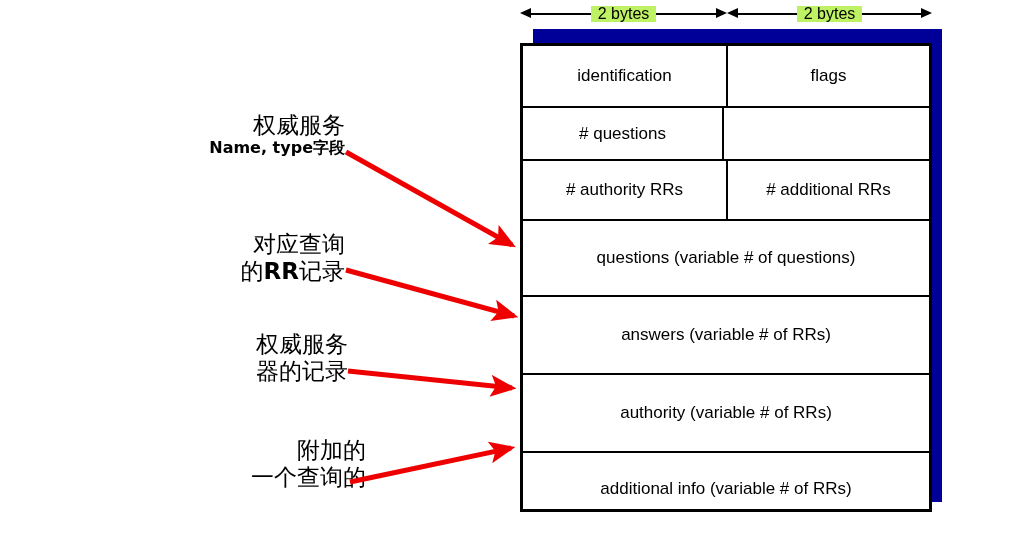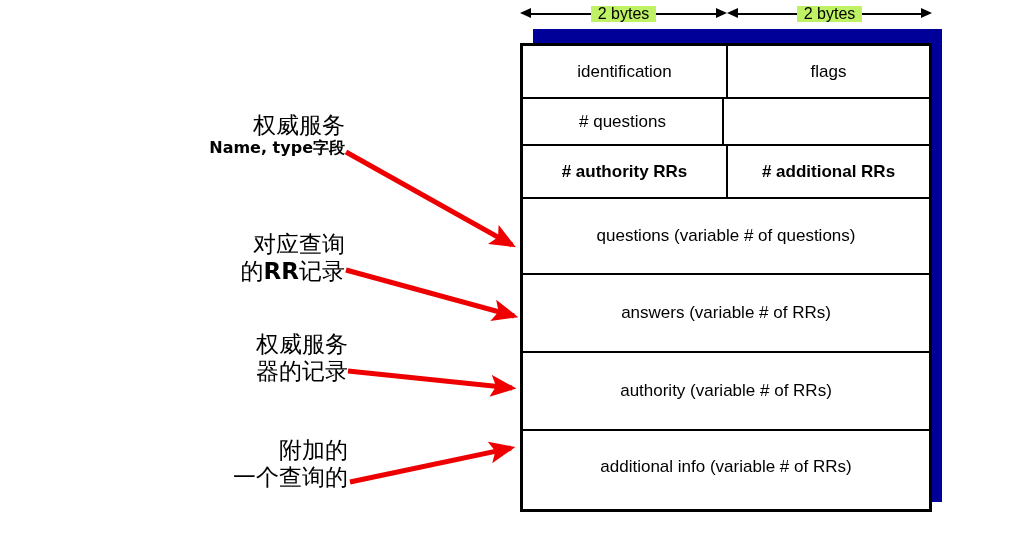--- a/index.html
+++ b/index.html
@@ -166,30 +166,30 @@
       <span class="dim-head left"></span>
       <span class="dim-head right"></span>
       <span class="dim-label">2 bytes</span>
     </div>
   </div>
 
   <div class="blue-shadow"></div>
 
   <div class="packet">
 
-    <div class="prow split" style="height:53px;">
+    <div class="prow split" style="height:62px;">
       <div class="pcell">identification</div>
       <div class="pcell">flags</div>
     </div>
 
-    <div class="prow split" style="height:47px;">
+    <div class="prow split" style="height:53px;">
       <div class="pcell"># questions</div>
     </div>
 
-    <div class="prow split" style="height:53px;font-weight:bold;">
+    <div class="prow split" style="height:60px;">
       <div class="pcell"># authority RRs</div>
       <div class="pcell"># additional RRs</div>
     </div>
 
     <div class="prow full" style="height:76px;">
       <div class="pcell">questions (variable # of questions)</div>
     </div>
 
     <div class="prow full" style="height:78px;">
       <div class="pcell">answers (variable # of RRs)</div>
@@ -213,21 +213,21 @@
   <div class="anno" style="left:10px; top:231px; width:335px;">
     <span class="ln">对应查询</span>
     <span class="ln"><span>的</span><span class="em">RR</span><span>记录</span></span>
   </div>
 
   <div class="anno" style="left:10px; top:331px; width:338px;">
     <span class="ln">权威服务</span>
     <span class="ln">器的记录</span>
   </div>
 
-  <div class="anno" style="left:10px; top:437px; width:338px;">
+  <div class="anno" style="left:28px; top:437px; width:338px;">
     <span class="ln">附加的</span>
     <span class="ln">一个查询的</span>
   </div>
 
   <svg class="arrow-layer" width="1015" height="547" viewBox="0 0 1015 547">
     <defs>
       <marker id="rhead" markerWidth="5.2" markerHeight="4.4" refX="4.3" refY="2.2" orient="auto" markerUnits="strokeWidth">
         <path d="M0,0 L5.2,2.2 L0,4.4 L1.1,2.2 Z" fill="#ee0000"></path>
       </marker>
     </defs>

